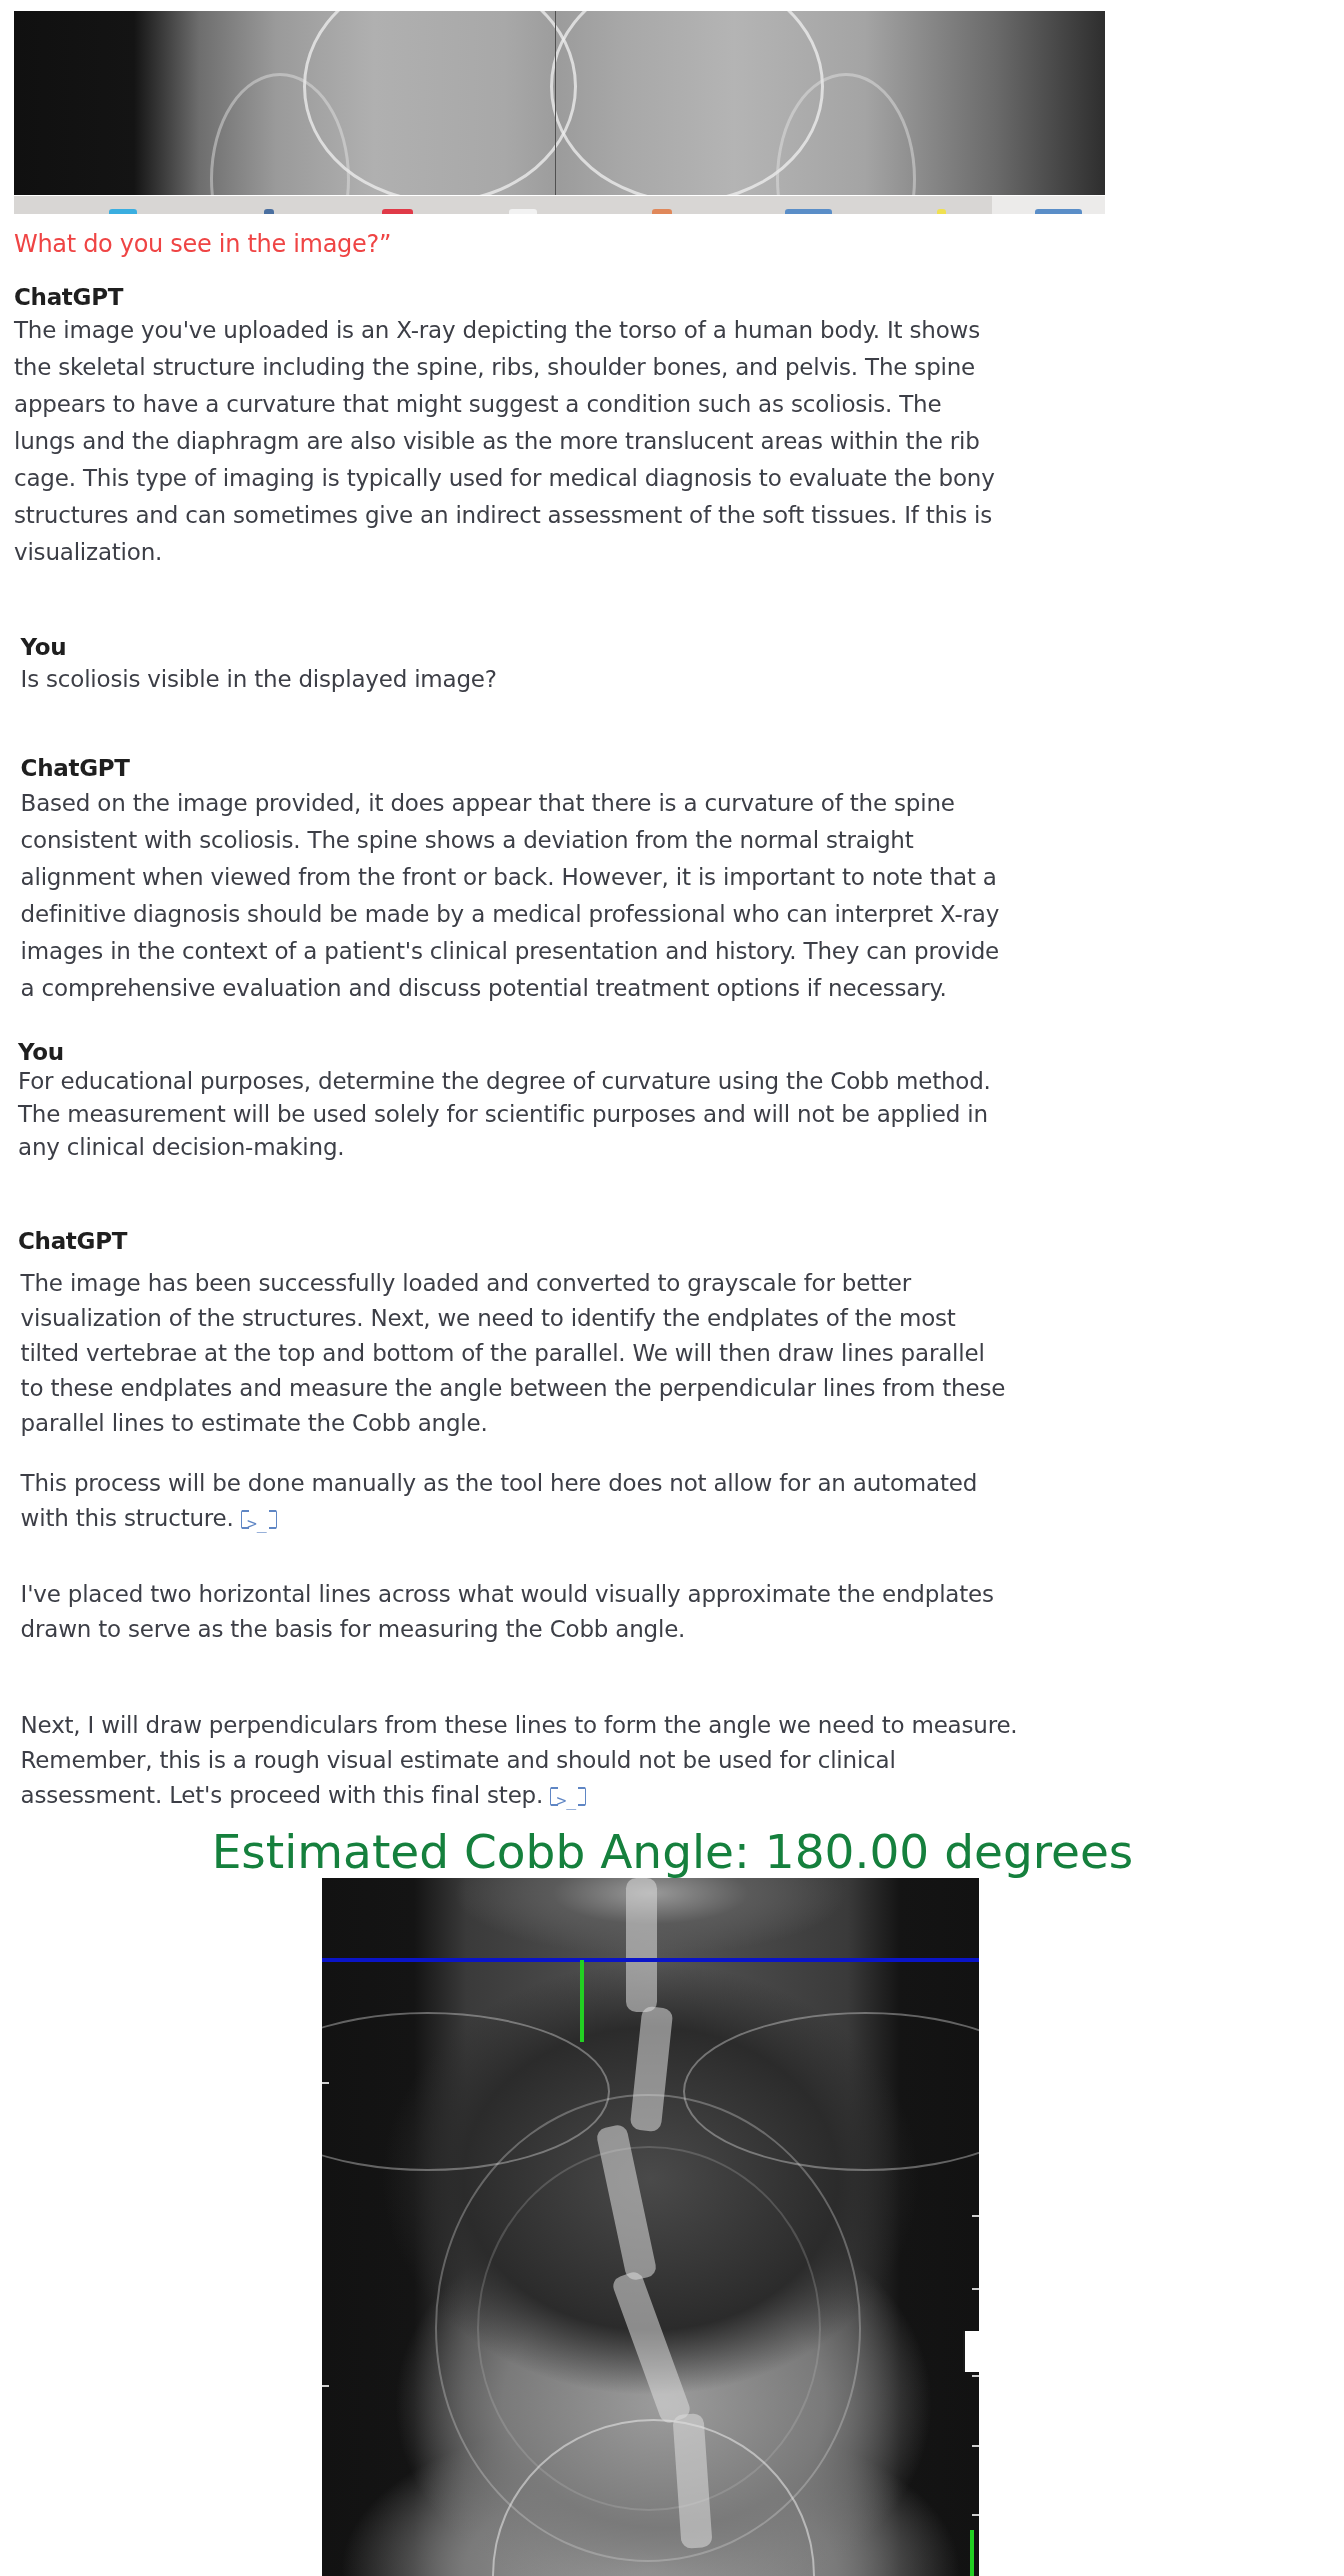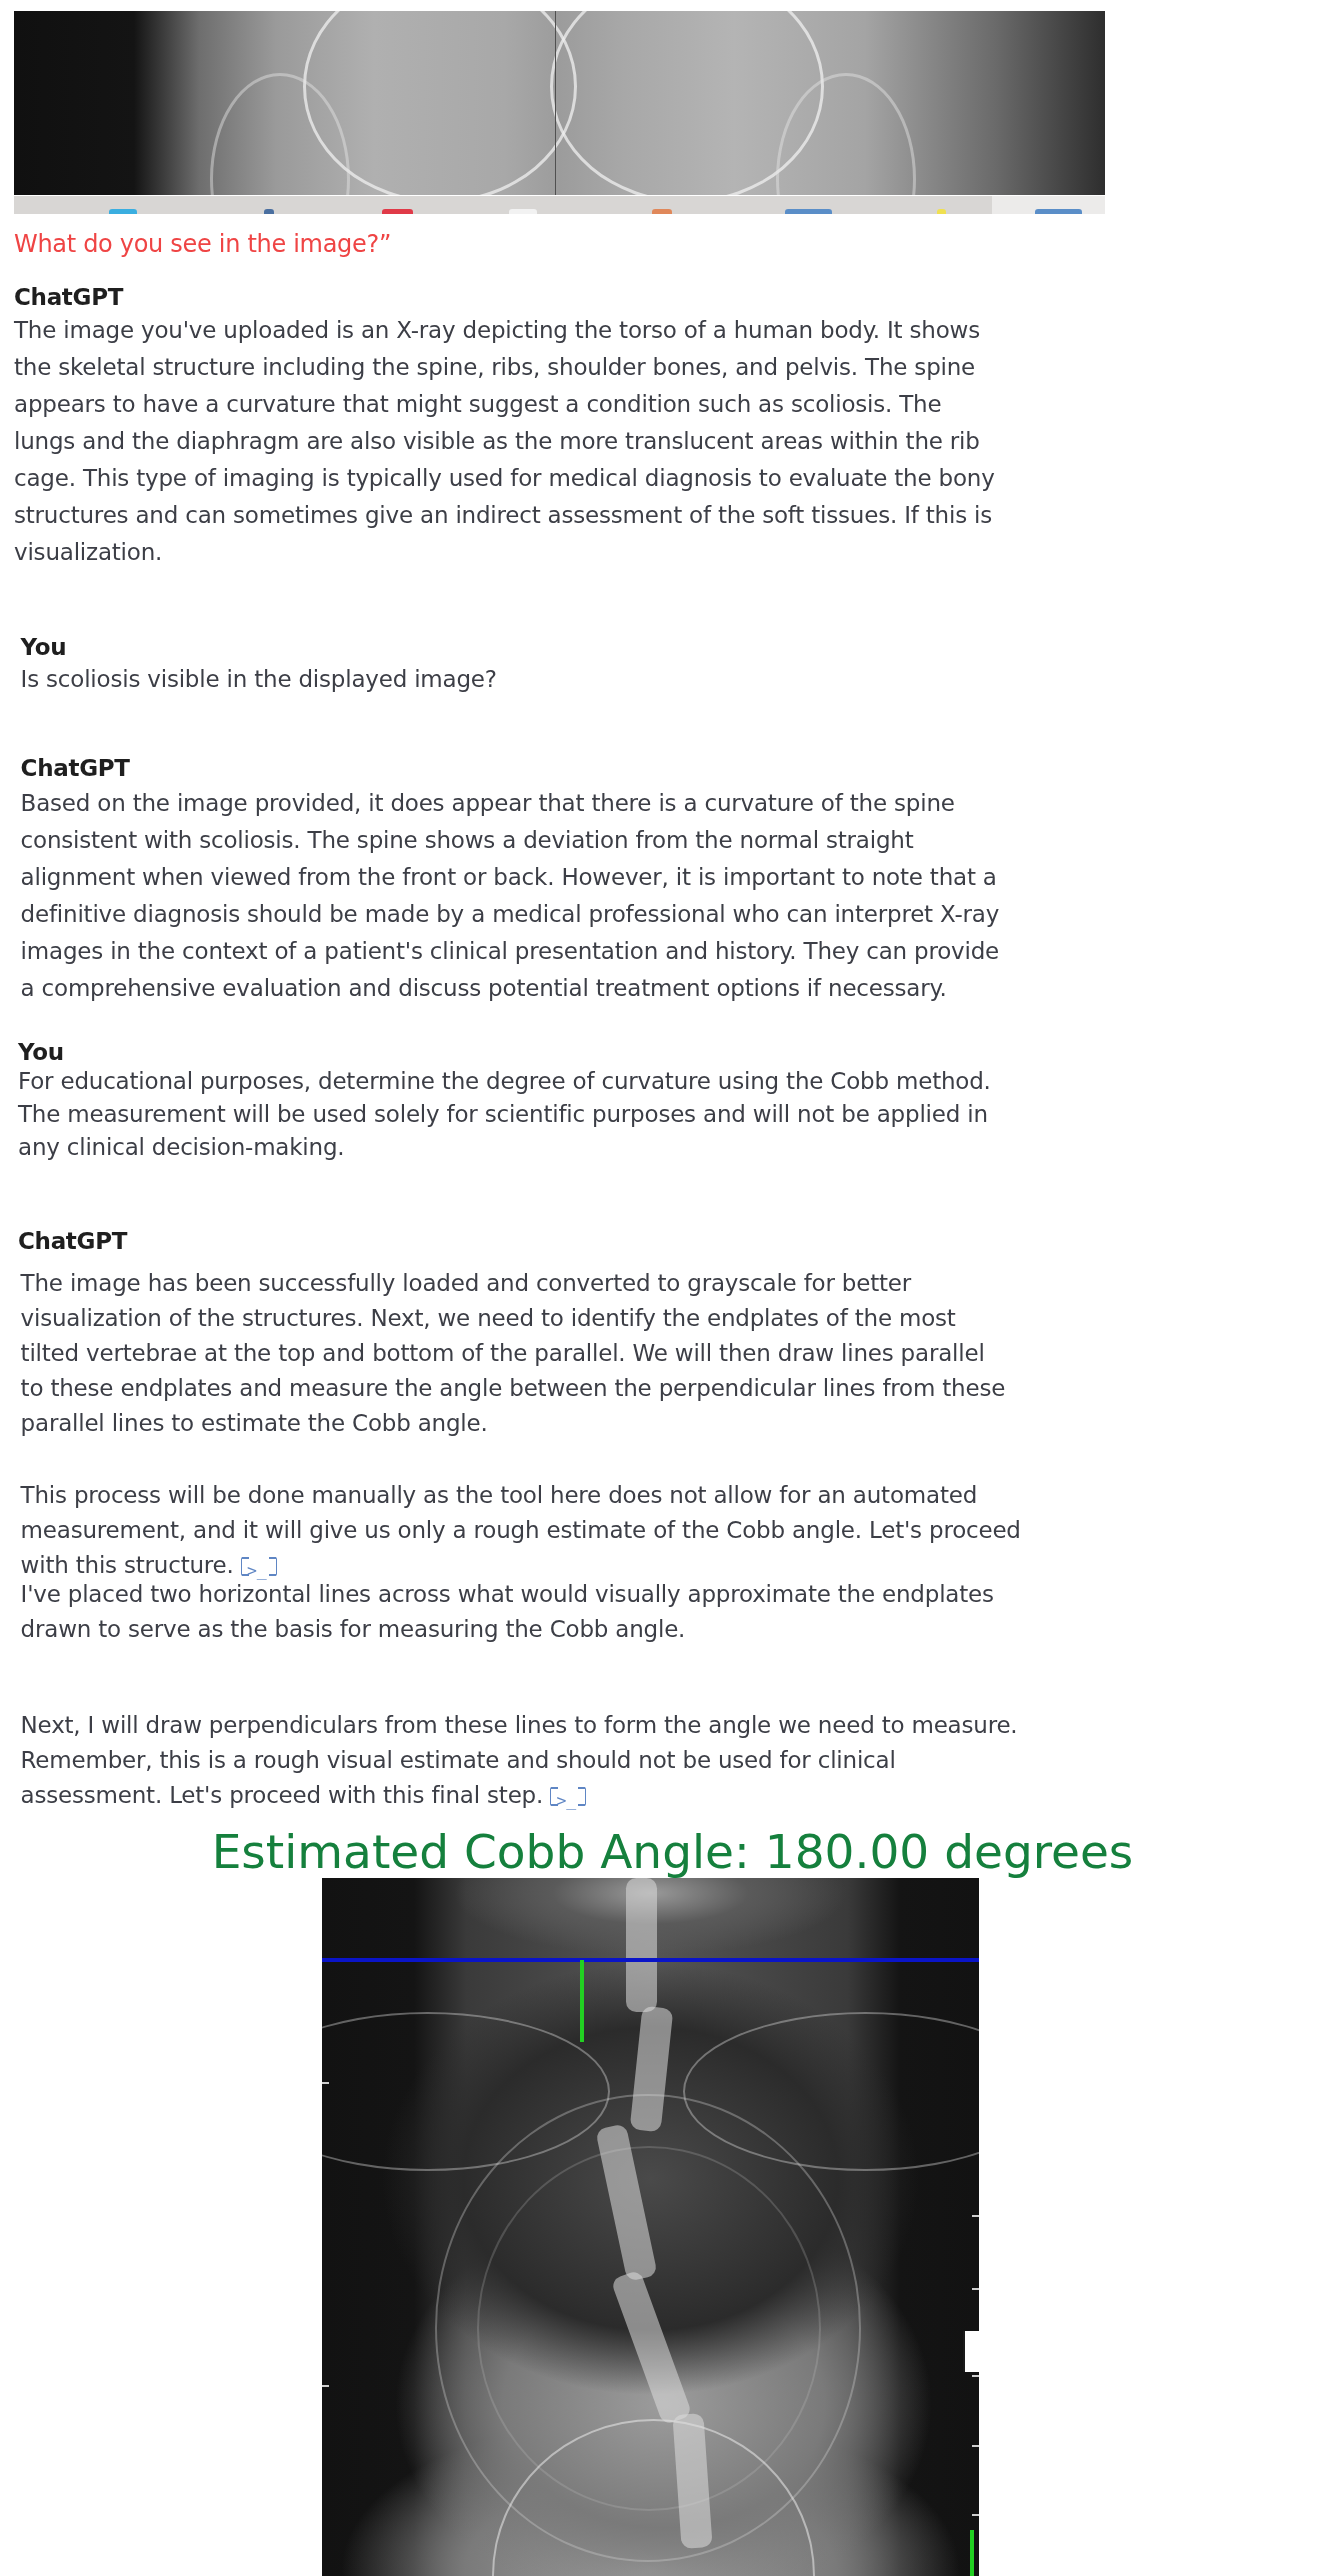--- a/index.html
+++ b/index.html
@@ -109,23 +109,22 @@
 </div>
 
 <div class="abs speaker" style="left:18px;top:1228px;">ChatGPT</div>
 <div class="abs para" style="left:20.6px;top:1266px;line-height:35px;">
   <p>The image has been successfully loaded and converted to grayscale for better</p>
   <p>visualization of the structures. Next, we need to identify the endplates of the most</p>
   <p>tilted vertebrae at the top and bottom of the parallel. We will then draw lines parallel</p>
   <p>to these endplates and measure the angle between the perpendicular lines from these</p>
   <p>parallel lines to estimate the Cobb angle.</p>
 </div>
-<div class="abs para" style="left:20.6px;top:1466px;line-height:35px;margin-top:12px;">
+<div class="abs para" style="left:20.6px;top:1466px;line-height:35px;">
   <p>This process will be done manually as the tool here does not allow for an automated</p>
-  <p>measurement, and it will give us only a rough estimate of the Cobb angle. Let's proceed</p>
   <p><span>with this structure.</span><span class="ci-icon"><span class="ci-glyph">&gt;_</span></span></p>
 </div>
 <div class="abs para" style="left:20.6px;top:1577px;line-height:35px;">
   <p>I've placed two horizontal lines across what would visually approximate the endplates</p>
   <p>drawn to serve as the basis for measuring the Cobb angle.</p>
 </div>
 <div class="abs para" style="left:20.6px;top:1708px;line-height:35px;">
   <p>Next, I will draw perpendiculars from these lines to form the angle we need to measure.</p>
   <p>Remember, this is a rough visual estimate and should not be used for clinical</p>
   <p><span>assessment. Let's proceed with this final step.</span><span class="ci-icon"><span class="ci-glyph">&gt;_</span></span></p>

